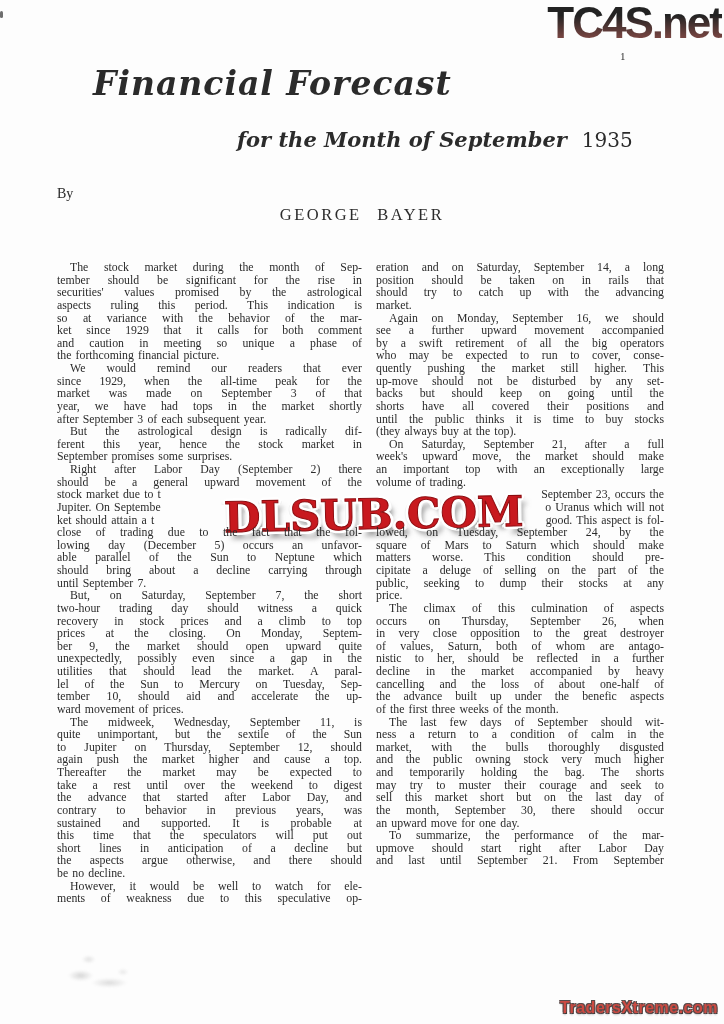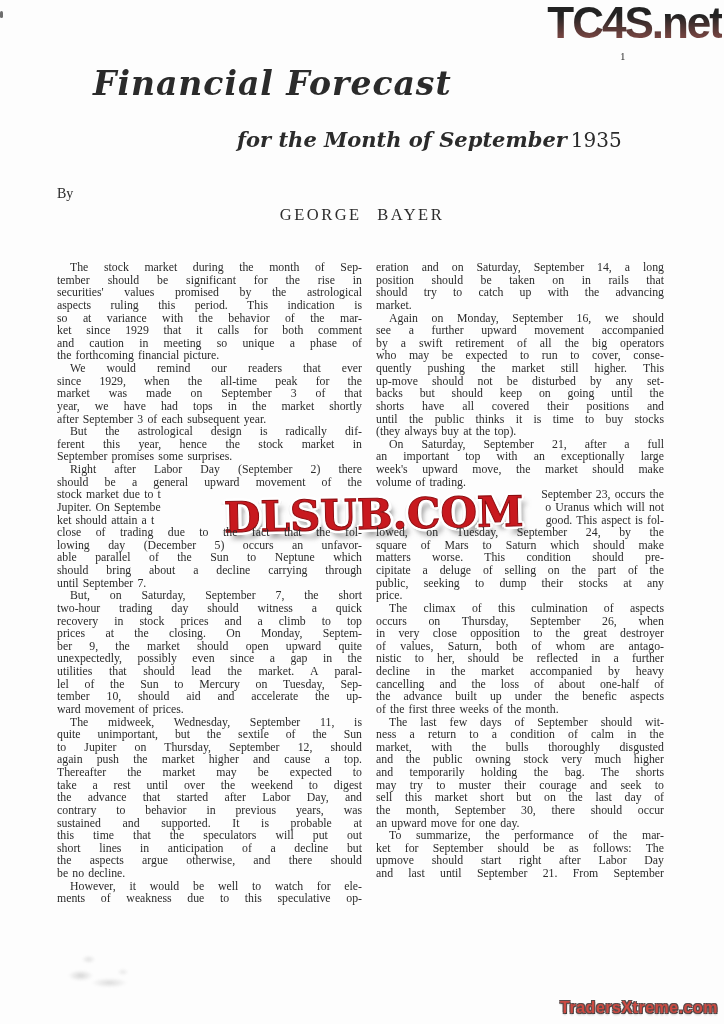--- a/index.html
+++ b/index.html
@@ -13,21 +13,21 @@
   .title{
     position:absolute;left:93px;top:64px;
     font-family:"DejaVu Serif",serif;font-style:italic;font-weight:700;
     font-size:33px;letter-spacing:1px;white-space:nowrap;
   }
   .subtitle{
     position:absolute;left:237px;top:127px;
     font-family:"DejaVu Serif",serif;font-style:italic;font-weight:600;
     font-size:21px;white-space:nowrap;
   }
-  .subtitle .year{font-style:normal;font-weight:400;margin-left:4px;font-size:20px}
+  .subtitle .year{font-style:normal;font-weight:400;margin-left:15px;font-size:20px}
   .byline{
     position:absolute;left:57px;top:186px;width:610px;text-align:left;
     font-size:14px;
   }
   .author{
     position:absolute;left:57px;top:205px;width:610px;text-align:center;
     font-size:16.5px;letter-spacing:2.5px;word-spacing:9px;
   }
   .pagenum{position:absolute;left:620px;top:50px;font-size:11px;color:#333}
   
@@ -159,22 +159,22 @@
     <div class="ln ">see a further upward movement accompanied</div>
     <div class="ln ">by a swift retirement of all the big operators</div>
     <div class="ln ">who may be expected to run to cover, conse-</div>
     <div class="ln ">quently pushing the market still higher.  This</div>
     <div class="ln ">up-move should not be disturbed by any set-</div>
     <div class="ln ">backs but should keep on going until the</div>
     <div class="ln ">shorts have all covered their positions and</div>
     <div class="ln ">until the public thinks it is time to buy stocks</div>
     <div class="ln e">(they always buy at the top).</div>
     <div class="ln i">On Saturday, September 21, after a full</div>
+    <div class="ln ">week's upward move, the market should make</div>
     <div class="ln ">an important top with an exceptionally large</div>
-    <div class="ln ">week's upward move, the market should make</div>
     <div class="ln e">volume of trading.</div>
     <div class="ln fr">September 23, occurs the</div>
     <div class="ln fr">o Uranus which will not</div>
     <div class="ln fr">good.  This aspect is fol-</div>
     <div class="ln ">lowed, on Tuesday, September 24, by the</div>
     <div class="ln ">square of Mars to Saturn which should make</div>
     <div class="ln ">matters worse.  This condition should pre-</div>
     <div class="ln ">cipitate a deluge of selling on the part of the</div>
     <div class="ln ">public, seeking to dump their stocks at any</div>
     <div class="ln e">price.</div>
@@ -190,16 +190,15 @@
     <div class="ln i">The last few days of September should wit-</div>
     <div class="ln ">ness a return to a condition of calm in the</div>
     <div class="ln ">market, with the bulls thoroughly disgusted</div>
     <div class="ln ">and the public owning stock very much higher</div>
     <div class="ln ">and temporarily holding the bag.  The shorts</div>
     <div class="ln ">may try to muster their courage and seek to</div>
     <div class="ln ">sell this market short but on the last day of</div>
     <div class="ln ">the month, September 30, there should occur</div>
     <div class="ln e">an upward move for one day.</div>
     <div class="ln i">To summarize, the performance of the mar-</div>
-    <div class="ln ">ket for September should be as follows: The</div>
     <div class="ln ">upmove should start right after Labor Day</div>
     <div class="ln ">and last until September 21.  From September</div>
   </div>
 
 </body></html>

